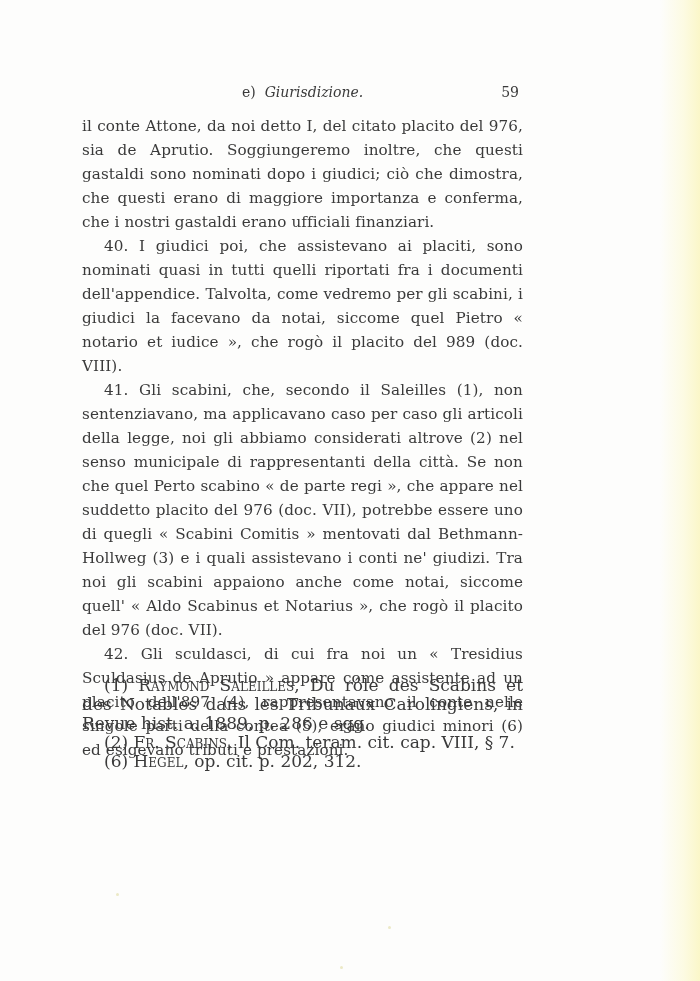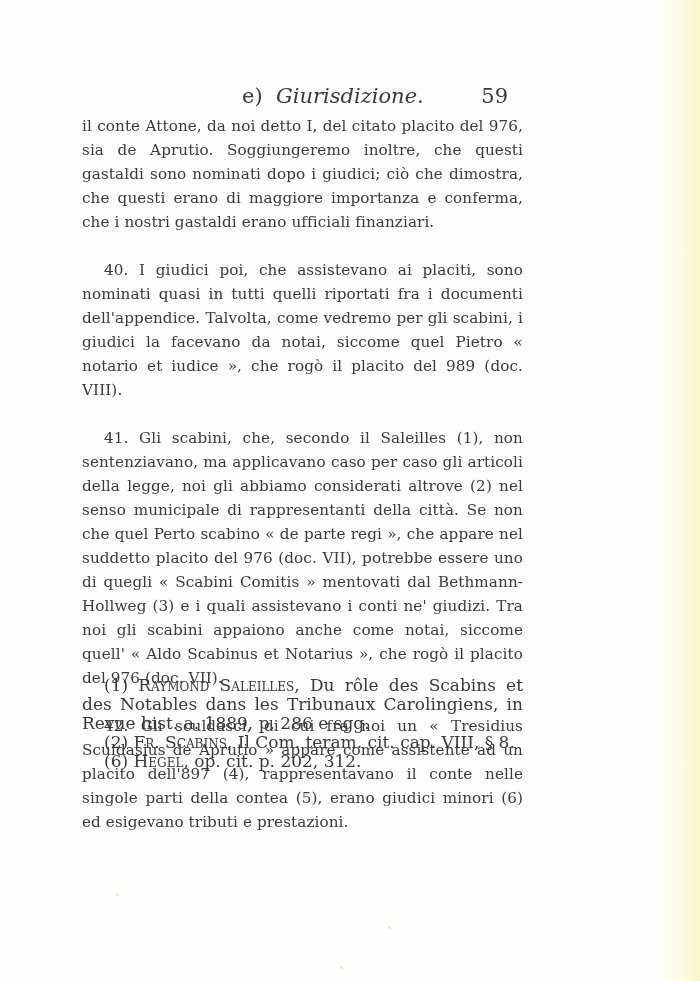--- a/index.html
+++ b/index.html
@@ -9,34 +9,34 @@
       position: relative;
       font-family: "DejaVu Serif", "Liberation Serif", serif;
       color: #3a3a3a;
     }
     .page-edge {
       position: absolute; top: 0; right: 0; width: 40px; height: 981px;
       background: linear-gradient(to right, rgba(255,255,240,0) 0%, rgba(252,250,215,0.7) 60%, rgba(250,246,195,0.9) 100%);
     }
     .header {
       position: absolute; top: 84px; left: 82px; width: 441px; height: 24px;
-      font-size: 21px;
+      font-size: 14px;
     }
     .header .title {
       position: absolute; left: 160px; top: 0;
     }
     .header .title .it { font-style: italic; }
-    .header .pagenum { position: absolute; right: 15px; top: 0; }
+    .header .pagenum { position: absolute; right: 4px; top: 0; }
     .body {
       position: absolute; top: 114px; left: 82px; width: 441px;
       font-size: 15.2px; line-height: 24px; text-align: justify;
       letter-spacing: 0.1px;
     }
     .body p { margin: 0; }
-    .body p.indent { text-indent: 22px; margin-top: 24px; }
+    .body p.indent { text-indent: 22px; }
     .it { }
     .notes {
       position: absolute; top: 676px; left: 82px; width: 441px;
       font-size: 17px; line-height: 19px; text-align: justify;
     }
     .notes p { margin: 0; text-indent: 22px; }
     .sc { font-variant: small-caps; }
     .speck { position: absolute; width: 3px; height: 3px; border-radius: 50%; background: #ece9c6; }
   </style>
 </head>
@@ -57,15 +57,15 @@
 
 <div class="body">
   <p><span>il conte Attone, da noi detto I, del citato placito del 976, sia </span><span class="it">de Aprutio</span><span>. Soggiungeremo inoltre, che questi gastaldi sono nominati dopo i giudici; ciò che dimostra, che questi erano di maggiore importanza e conferma, che i nostri gastaldi erano ufficiali finanziari.</span></p>
   <p class="indent"><span>40. I giudici poi, che assistevano ai placiti, sono nominati quasi in tutti quelli riportati fra i documenti dell'appendice. Talvolta, come vedremo per gli scabini, i giudici la facevano da notai, siccome quel Pietro « notario et iudice », che rogò il placito del 989 (doc. VIII).</span></p>
   <p class="indent"><span>41. Gli scabini, che, secondo il Saleilles (1), non sentenziavano, ma applicavano caso per caso gli articoli della legge, noi gli abbiamo considerati altrove (2) nel senso municipale di rappresentanti della città. Se non che quel Perto scabino « de parte regi », che appare nel suddetto placito del 976 (doc. VII), potrebbe essere uno di quegli « Scabini Comitis » mentovati dal Bethmann-Hollweg (3) e i quali assistevano i conti ne' giudizi. Tra noi gli scabini appaiono anche come notai, siccome quell' « Aldo Scabinus et Notarius », che rogò il placito del 976 (doc. VII).</span></p>
   <p class="indent"><span>42. Gli sculdasci, di cui fra noi un « Tresidius Sculdasius de Aprutio » appare come assistente ad un placito dell'897 (4), rappresentavano il conte nelle singole parti della contea (5), erano giudici minori (6) ed esigevano tributi e prestazioni.</span></p>
 </div>
 
 <div class="notes">
   <p><span>(1) </span><span class="sc">Raymond Saleilles</span><span>, </span><span class="it">Du rôle des Scabins et des Notables dans les Tribunaux Carolingiens</span><span>, in </span><span class="it">Revue hist.</span><span> a. 1889, p. 286 e sgg.</span></p>
-  <p><span>(2) </span><span class="sc">Fr. Scabins</span><span>, </span><span class="it">Il Com. teram.</span><span> cit. cap. VIII, § 8.</span></p>
+  <p><span>(2) </span><span class="sc">Fr. Scabins</span><span>, </span><span class="it">Il Com. teram.</span><span> cit. cap. VIII, § 7.</span></p>
   <p><span>(6) </span><span class="sc">Hegel</span><span>, op. cit. p. 202, 312.</span></p>
 </div>
 
 </body></html>

